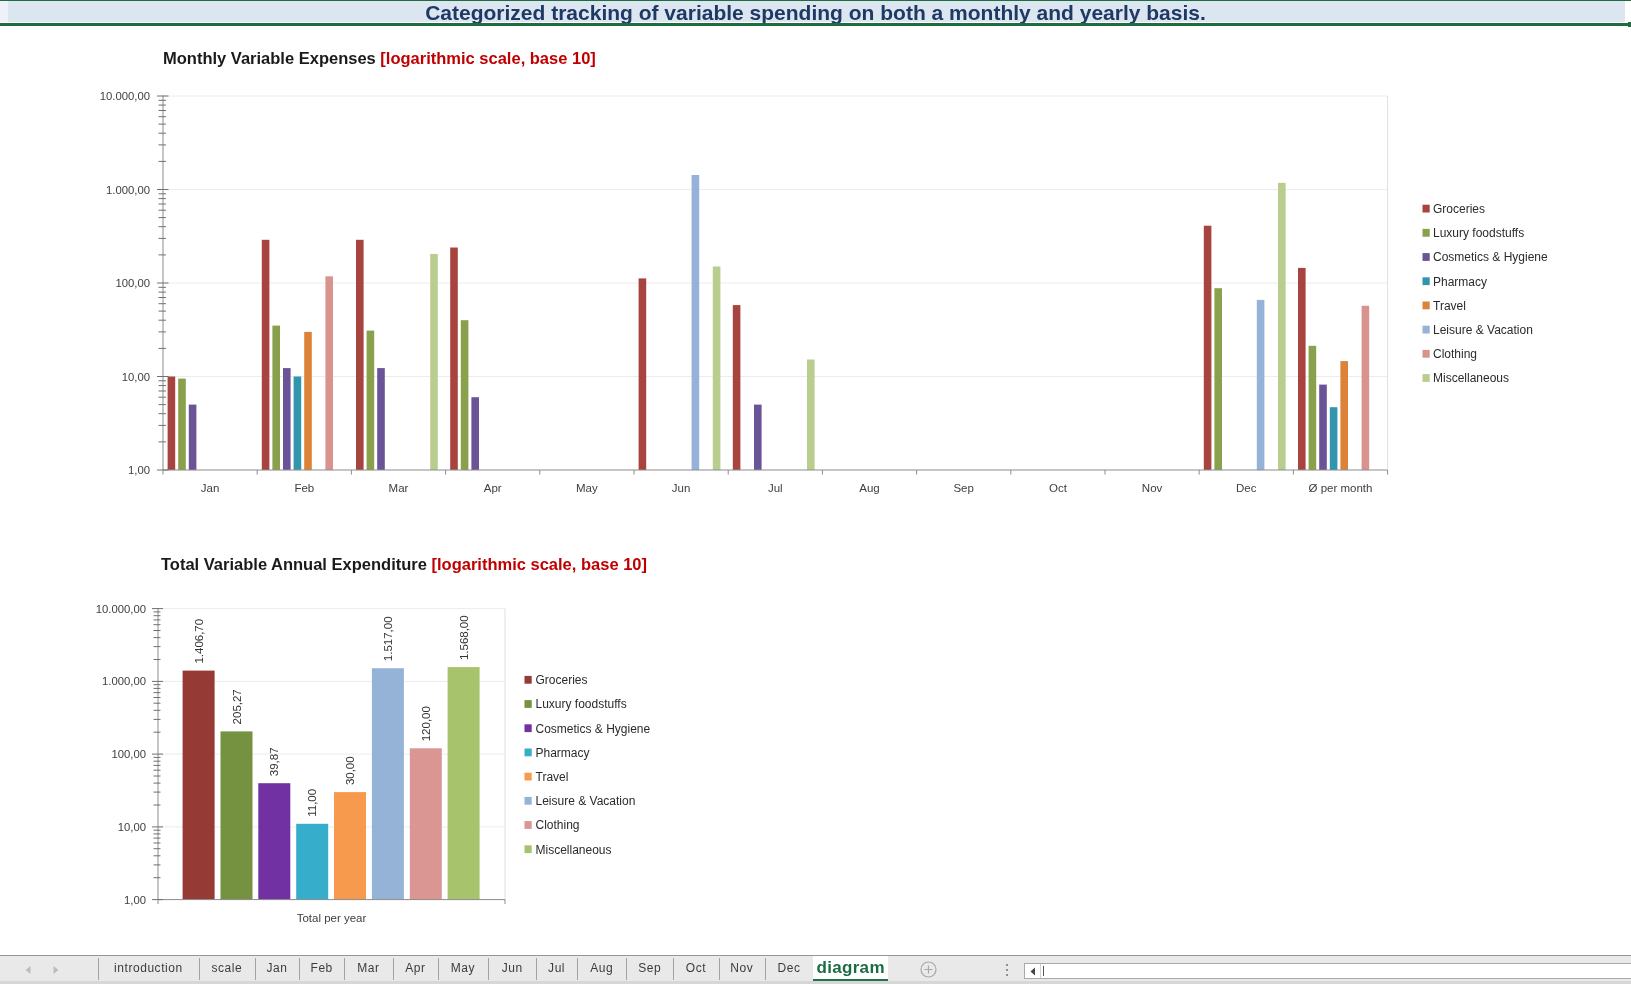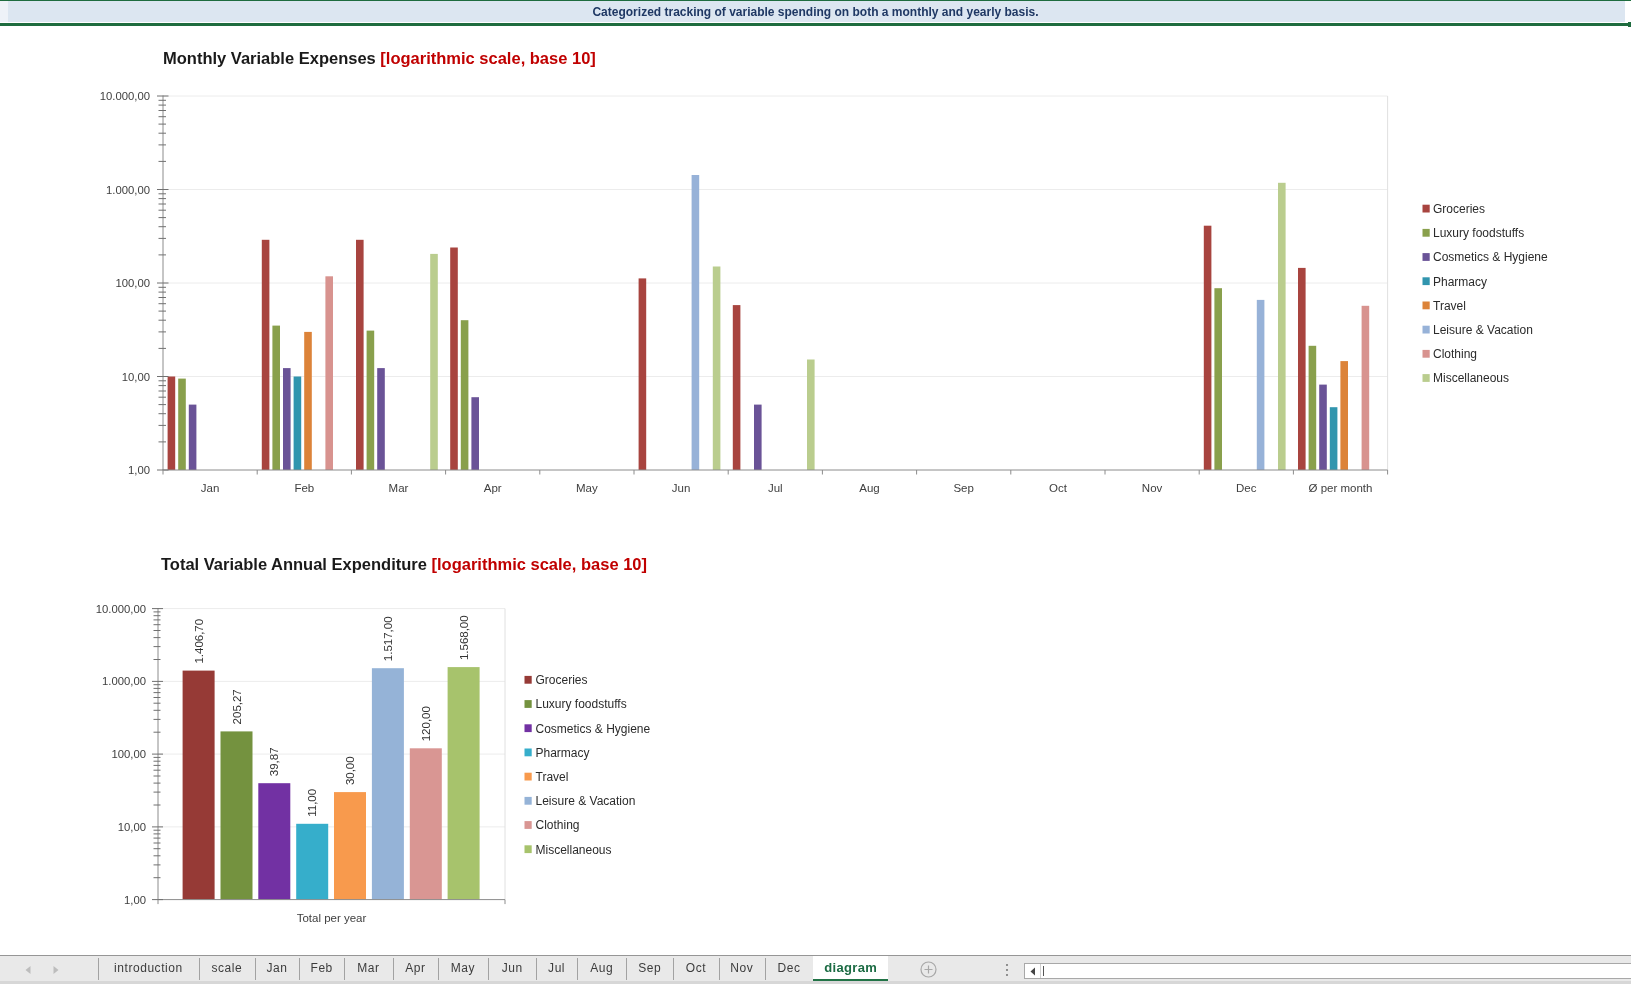--- a/index.html
+++ b/index.html
@@ -2,30 +2,30 @@
 <html><head><meta charset="utf-8"><style>
 * { margin:0; padding:0; box-sizing:border-box; }
 html,body { width:1631px; height:984px; background:#fff; overflow:hidden;
   font-family:"Liberation Sans", sans-serif; position:relative; }
 #hdr { position:absolute; left:0; top:0; width:1631px; height:26px;
   border-top:1.5px solid #1E6C3F; background:#fff; }
 #hdrband { position:absolute; left:8px; top:0; width:1617px; height:20.5px; background:#dce6f1; }
 #hdrband2 { position:absolute; left:0; top:0; width:8px; height:20.5px; background:#eef2f8; }
 #hdrline { position:absolute; left:0; top:22px; width:1631px; height:2.5px; background:#1E6C3F; }
 #hdrtext { position:absolute; left:0; top:1px; width:1631px; text-align:center;
-  font-size:12px; font-weight:bold; color:#1F3864; line-height:21px; }
+  font-size:21px; font-weight:bold; color:#1F3864; line-height:21px; }
 #chartsvg { position:absolute; left:0; top:0; }
 #tabbar { position:absolute; left:0; top:955px; width:1631px; height:29px;
   background:#e9e9e9; border-top:1px solid #969696; }
 #tabbar .strip { position:absolute; left:0; bottom:0; width:1631px; height:3px; background:#d7d7d7; }
 #tabbar .sep { position:absolute; top:2px; height:22px; width:1px; background:#a2a2a2; }
 #tabbar .tab { position:absolute; top:0; height:40px; line-height:24px; text-align:center;
   font-size:12px; color:#3c3c3c; letter-spacing:0.55px; }
 #activetab { position:absolute; left:813.1px; top:0px; width:75.2px; height:24.5px; background:#fff;
-  text-align:center; line-height:24px; font-size:13px; font-weight:bold; color:#1B6B43; letter-spacing:0.3px; }
+  text-align:center; line-height:24px; font-size:17px; font-weight:bold; color:#1B6B43; letter-spacing:0.3px; }
 #activeul { position:absolute; left:813.1px; top:22.5px; width:75.2px; height:2.5px; background:#217346; }
 .nav { position:absolute; top:8px; }
 #scroll { position:absolute; left:1023.5px; top:7px; width:608px; height:15.5px;
   background:#fff; border:1px solid #a8a8a8; }
 #scroll .vline { position:absolute; left:15px; top:0; width:1px; height:13.5px; background:#d0d0d0; }
 #scroll .cursor { position:absolute; left:18px; top:1.5px; width:1px; height:10.5px; background:#555; }
 </style></head>
 <body>
 <div id="chartsvg"><svg width="1631" height="984" viewBox="0 0 1631 984" font-family="Liberation Sans, sans-serif">
 <text x="163" y="64" font-size="16.5" font-weight="bold" fill="#1a1a1a">Monthly Variable Expenses <tspan fill="#C00000">[logarithmic scale, base 10]</tspan></text>

